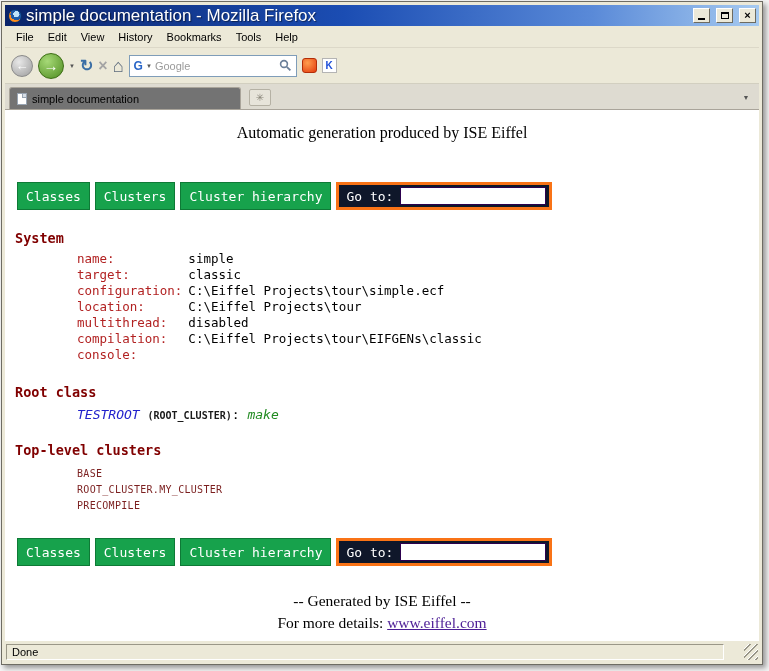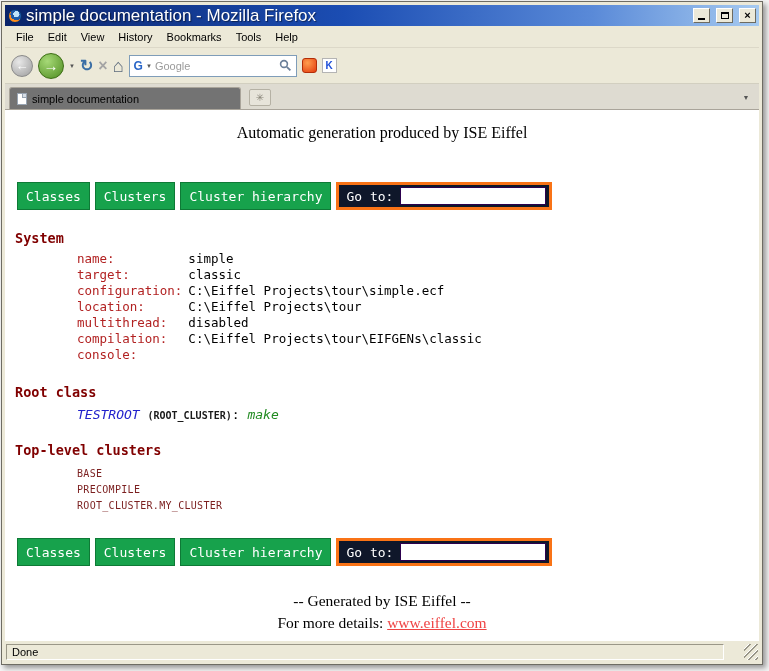--- a/index.html
+++ b/index.html
@@ -123,21 +123,21 @@
   .root-sep { color:#000; }
   .feature-link { color:#228b22; font-style:italic; text-decoration:none; }
 
   .cluster-list { margin:8px 0 0 72px; }
   .cluster-item { display:block; font-size:10px; color:#7b1f1f; text-decoration:none;
                   line-height:16px; letter-spacing:.3px; }
 
   .doc-footer { margin-top:26px; text-align:center;
                 font-family:"Liberation Serif", serif; font-size:15.5px; color:#000; }
   .doc-footer .line2 { margin-top:4px; }
-  .site-link { color:#ef4444; text-decoration:underline; }
+  .site-link { color:#4c1d95; text-decoration:underline; }
 
   
   .statusbar { height:20px; flex:0 0 20px; display:flex; align-items:center; gap:20px;
                padding:2px 1px 0 1px; }
   .status-panel { flex:1; height:16px; border:1px solid; border-color:#9a9788 #fff #fff #9a9788;
                   font-size:11px; color:#000; padding:1px 5px; }
   .grip { width:14px; height:16px;
           background:repeating-linear-gradient(135deg, transparent 0 3px, #fff 3px 4px, #9a9788 4px 5px); }
 </style>
 </head>
@@ -262,22 +262,22 @@
     <div class="root-line">
       <a href="#" class="class-link">TESTROOT</a>
       <span class="cluster-ref">(ROOT_CLUSTER)</span><span class="root-sep">:</span>
       <a href="#" class="feature-link">make</a>
     </div>
 
     <div class="sec-heading clusters">Top-level clusters</div>
 
     <div class="cluster-list">
       <a href="#" class="cluster-item">BASE</a>
+      <a href="#" class="cluster-item">ROOT_CLUSTER.MY_CLUSTER</a>
       <a href="#" class="cluster-item">PRECOMPILE</a>
-      <a href="#" class="cluster-item">ROOT_CLUSTER.MY_CLUSTER</a>
     </div>
 
     <div class="doc-toolbar second">
       <button class="btn-green">Classes</button>
       <button class="btn-green">Clusters</button>
       <button class="btn-green">Cluster hierarchy</button>
       <div class="goto-box">
         <span class="goto-label">Go to:</span>
         <input class="goto-input" type="text" value="" style="">
       </div>

